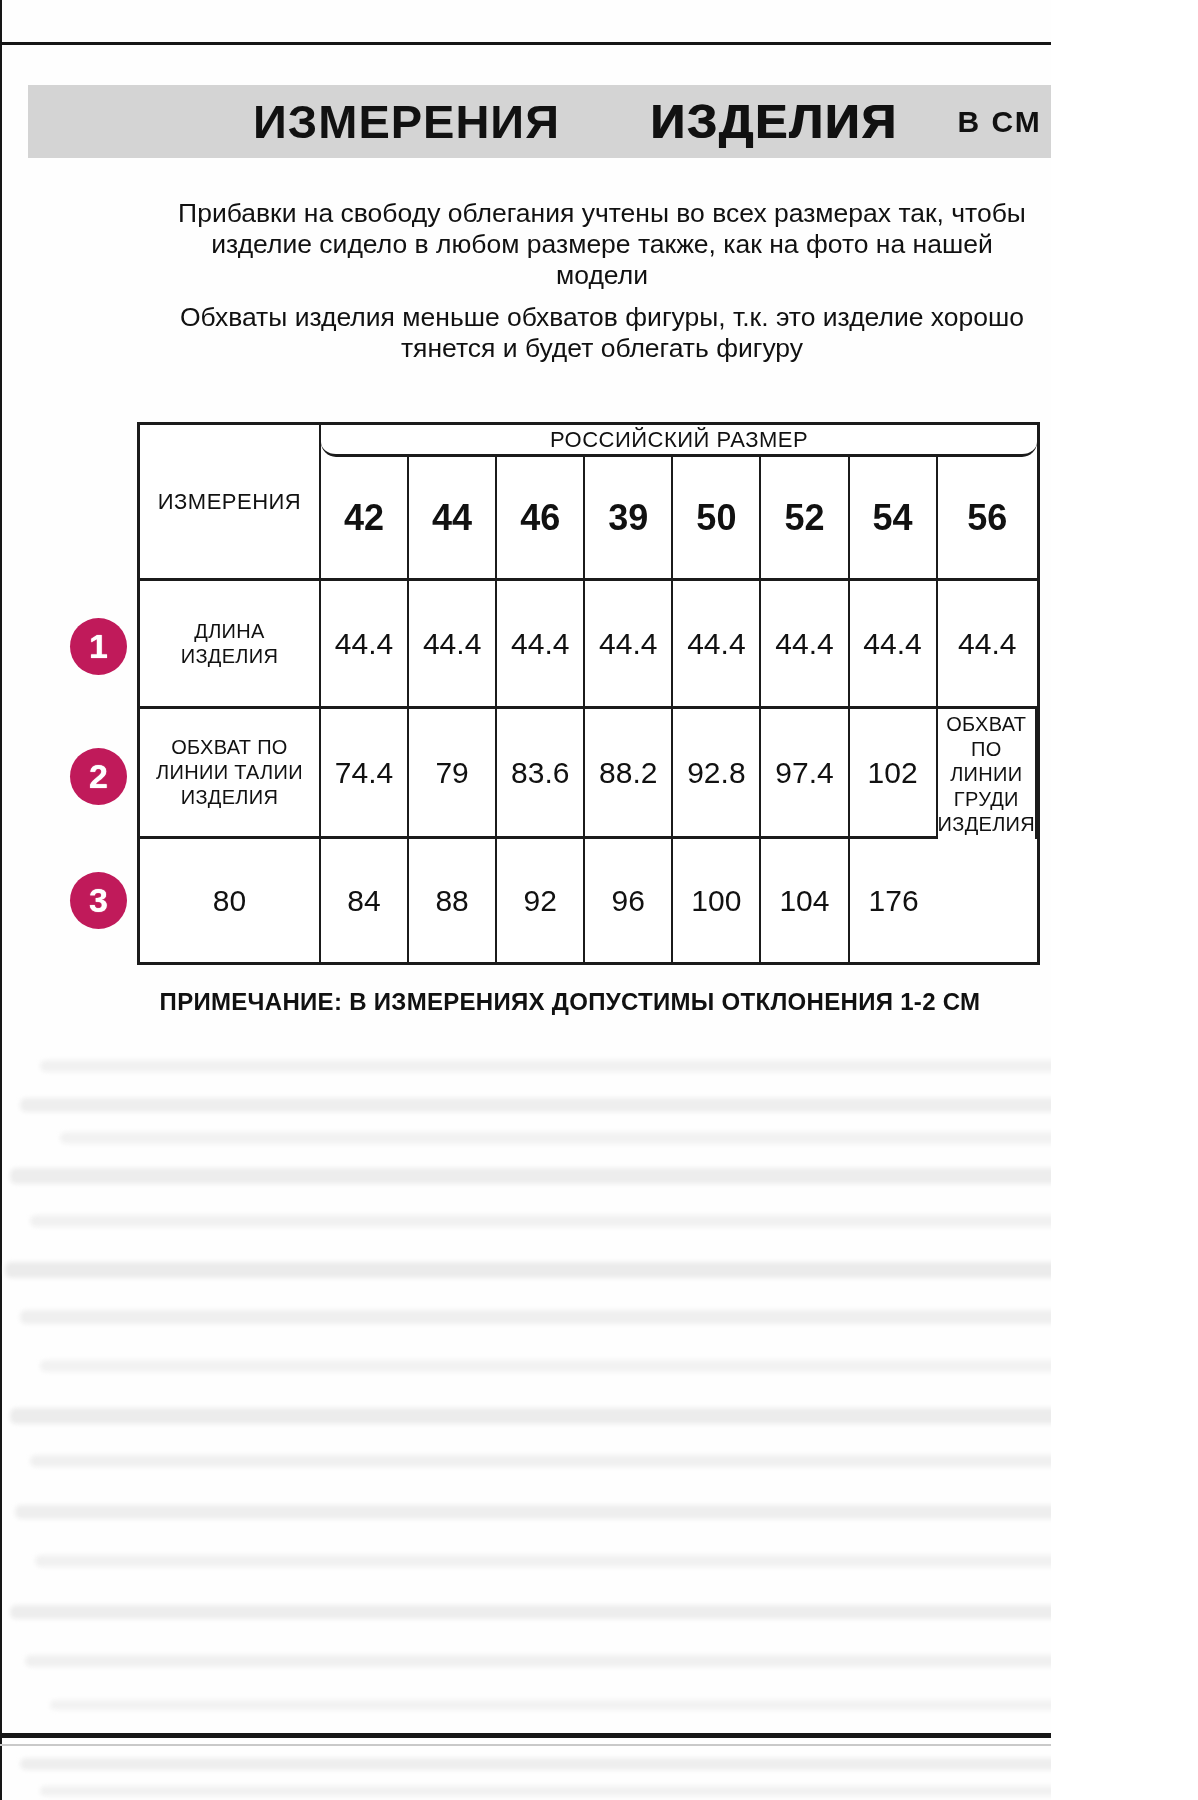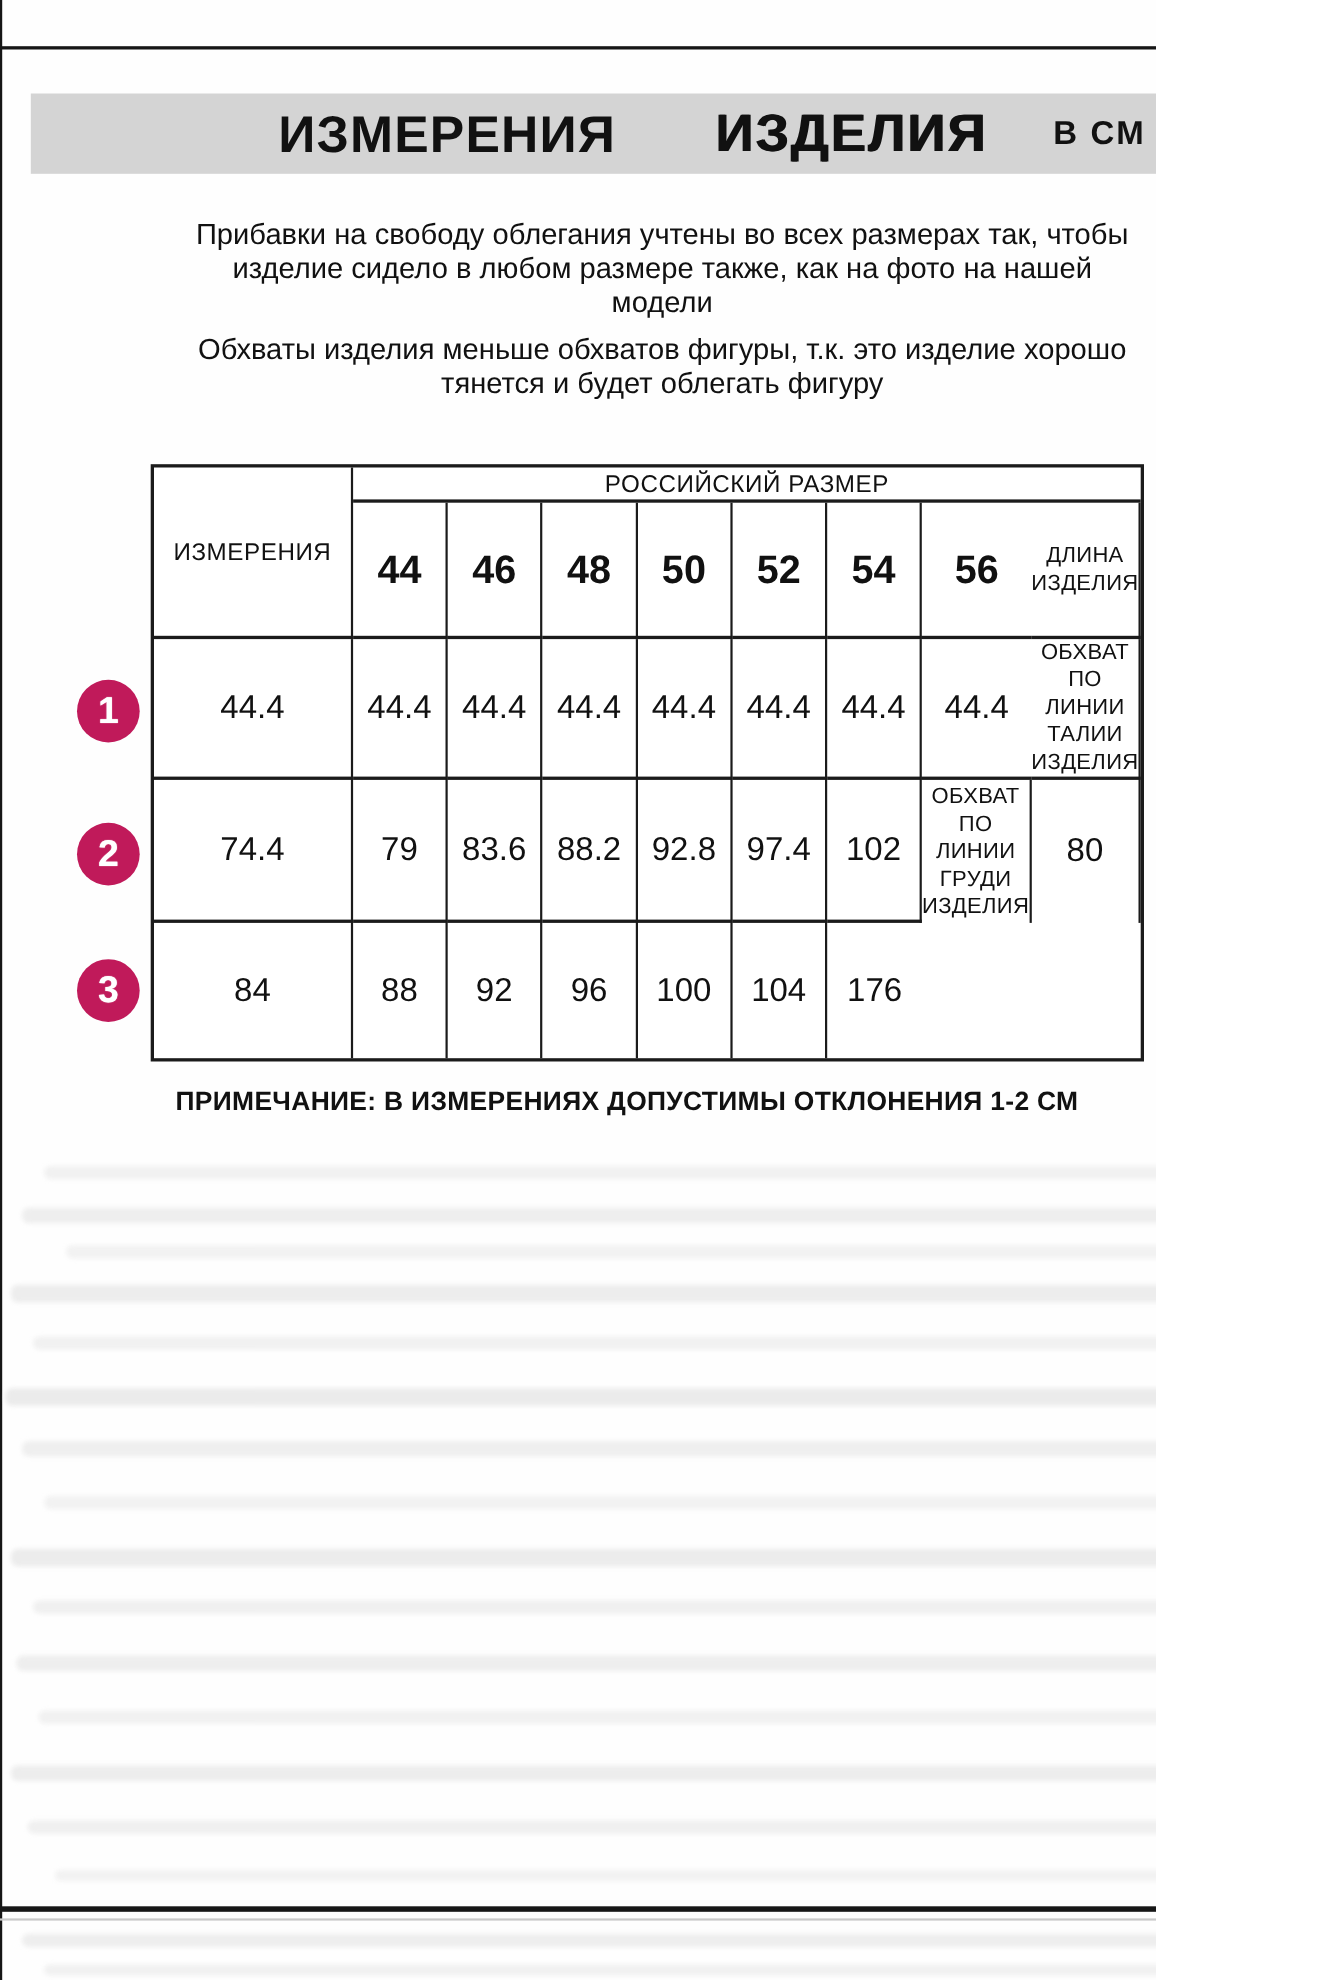--- a/index.html
+++ b/index.html
@@ -46,21 +46,21 @@
     background:#fff;
   }
   .cell{
     box-sizing:border-box;
     display:flex;align-items:center;justify-content:center;
     text-align:center;
   }
   .br{border-right:2px solid #1b1b1b;}
   .bb{border-bottom:3px solid #1b1b1b;}
   .corner{grid-column:1;grid-row:1/3;font-size:22px;letter-spacing:0.5px;}
-  .group-header{grid-column:2/10;grid-row:1;font-size:22px;letter-spacing:0.5px;}
+  .group-header{grid-column:2/10;grid-row:1;font-size:22px;letter-spacing:0.5px;border-radius:15px;}
   .size-head{font-size:36px;font-weight:700;}
   .row-label{flex-direction:column;font-size:20px;line-height:25px;letter-spacing:0.3px;}
   .value{font-size:30px;}
 
   
   .badge{
     position:absolute;left:70px;width:57px;height:57px;border-radius:50%;
     background:#c01a5a;
     color:#fff;font-size:34px;font-weight:700;
     display:flex;align-items:center;justify-content:center;
@@ -106,23 +106,24 @@
   <div class="para para2">
     <div>Обхваты изделия меньше обхватов фигуры, т.к. это изделие хорошо</div>
     <div>тянется и будет облегать фигуру</div>
   </div>
 
   <div class="size-table">
 
     <div class="cell corner br bb">ИЗМЕРЕНИЯ</div>
     <div class="cell group-header bb">РОССИЙСКИЙ РАЗМЕР</div>
 
+    <div class="cell size-head br bb">42</div>
     <div class="cell size-head br bb">44</div>
     <div class="cell size-head br bb">46</div>
-    <div class="cell size-head br bb">48</div>
+    <div class="cell size-head br bb">39</div>
     <div class="cell size-head br bb">50</div>
     <div class="cell size-head br bb">52</div>
     <div class="cell size-head br bb">54</div>
     <div class="cell size-head bb">56</div>
 
     <div class="cell row-label br bb">
       <div>ДЛИНА</div>
       <div>ИЗДЕЛИЯ</div>
     </div>
     <div class="cell value br bb">44.4</div>

